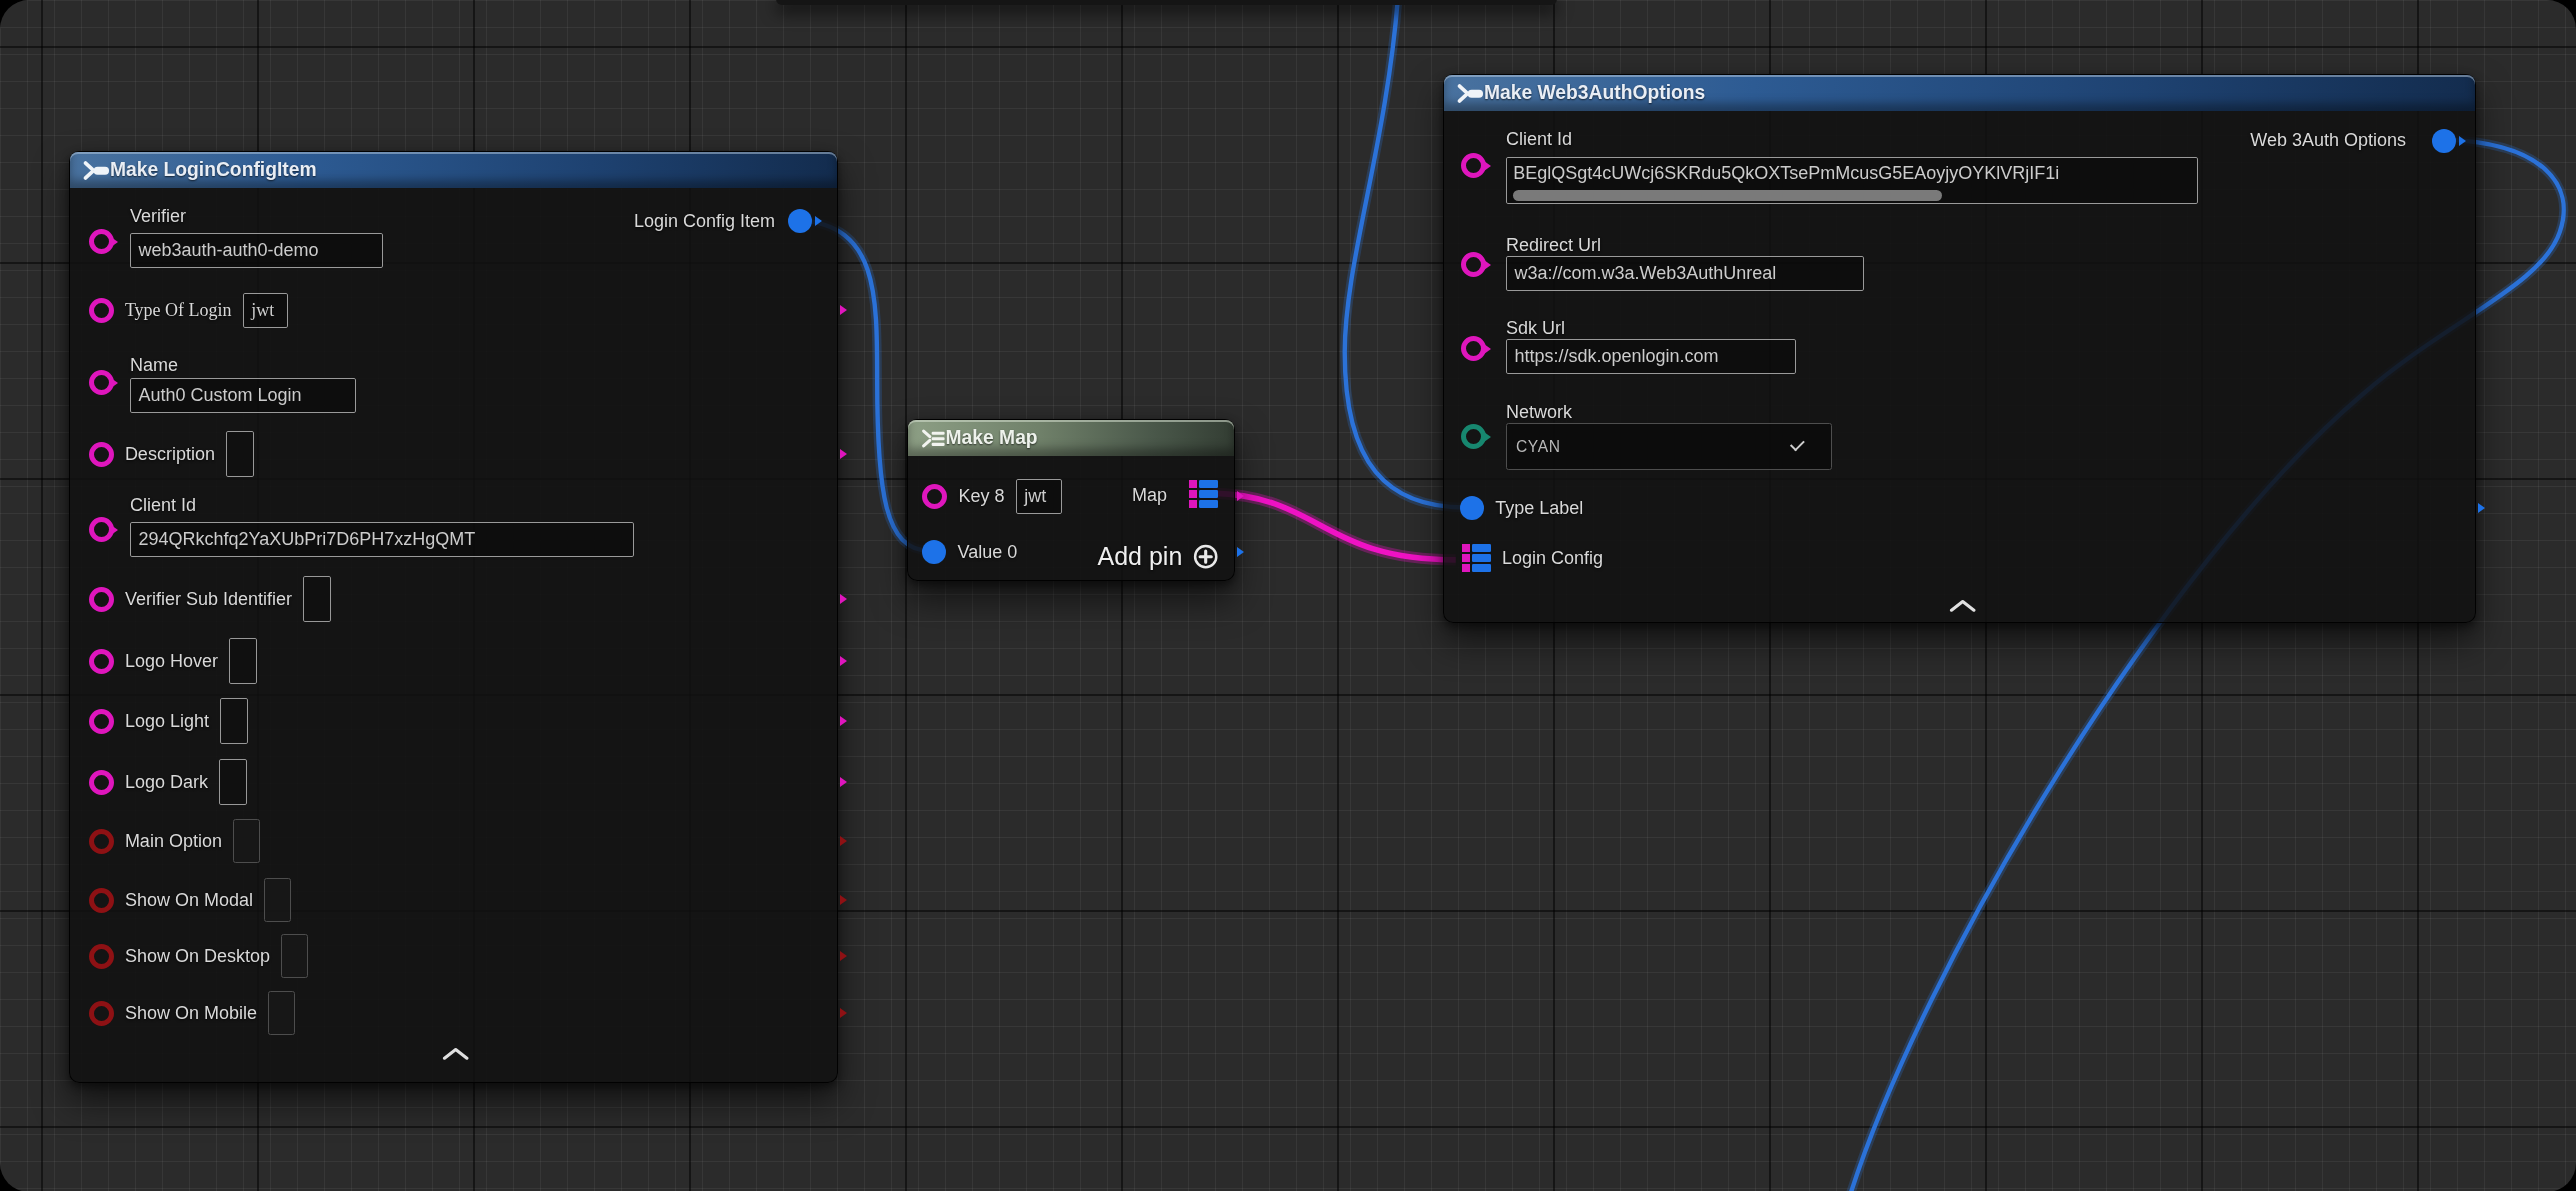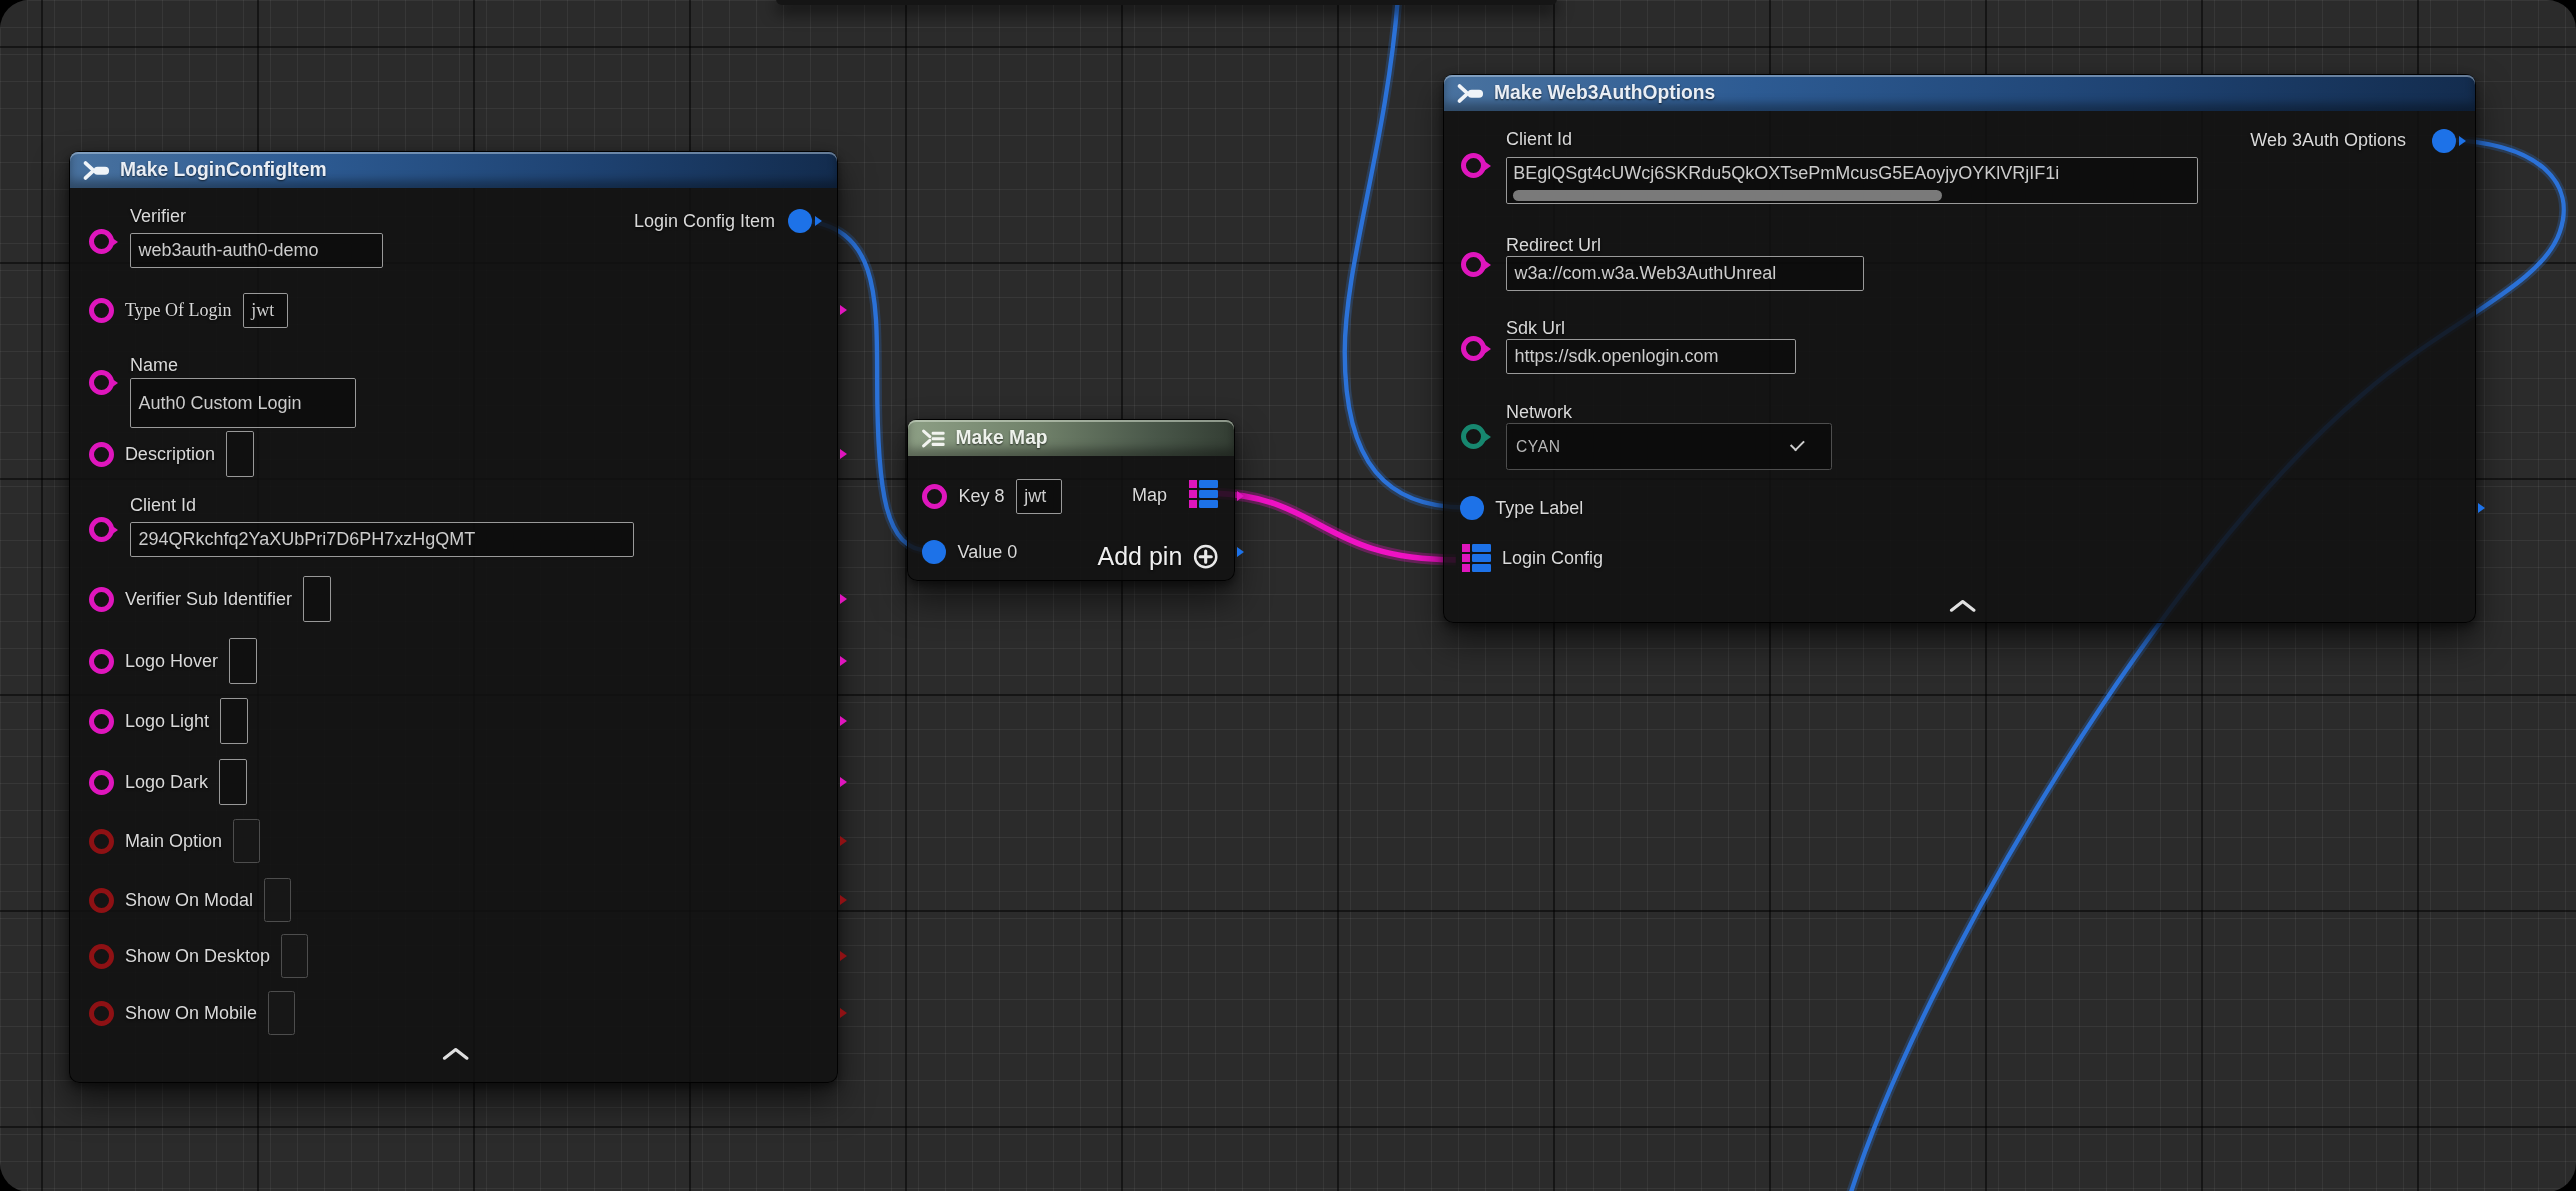--- a/index.html
+++ b/index.html
@@ -19,21 +19,21 @@
   .wires{position:absolute;left:0;top:0;width:2576px;height:1192px;z-index:1;pointer-events:none;}
   .wires path{pointer-events:stroke;}
 
   .offstrip{position:absolute;left:776px;top:-6.2px;width:781px;height:11.2px;background:#151515;
     border-radius:0 0 6.2px 6.2px;box-shadow:0 7.5px 16px rgba(0,0,0,.65);z-index:2;}
 
   .node{position:absolute;z-index:3;background:rgba(16,16,16,0.86);
     border:1.2px solid rgba(0,0,0,0.9);border-radius:10px;
     box-shadow:0 18.7px 34px rgba(0,0,0,.55), 0 3.7px 8.7px rgba(0,0,0,.45);}
   .titlebar{position:absolute;left:0;top:0;right:0;height:36px;border-radius:8px 8px 0 0;
-    display:flex;align-items:center;gap:10px;padding:0 12.5px;box-sizing:border-box;
+    display:flex;align-items:center;padding:0 12.5px;box-sizing:border-box;
     font-size:19.3px;font-weight:bold;color:#e9eef5;text-shadow:0 1.2px 1.9px rgba(0,0,0,.65);
     box-shadow:inset 0 1.9px 0 rgba(185,205,225,0.5), inset 0 -7.5px 10px rgba(0,0,0,0.35);}
   .titlebar.blue{background:linear-gradient(90deg,#49729f 0%, #2d5b93 30%, #1e4271 68%, #132c4e 100%);}
   .titlebar.green{background:linear-gradient(90deg,#8d9f85 0%, #70816a 40%, #4a584a 75%, #333d33 100%);
     box-shadow:inset 0 1.9px 0 rgba(215,225,210,0.55), inset 0 -7.5px 10px rgba(0,0,0,0.35);
     color:#eef2ec;}
   .titleicon{flex:0 0 auto;display:block;}
 
   .lbl{font-size:18px;color:#d9d9d9;text-shadow:0 1.2px 2.5px rgba(0,0,0,.7);white-space:nowrap;}
   .srow .lbl{position:absolute;}
@@ -119,21 +119,21 @@
 
     <div class="irow" style="top:133px;font-family:Liberation Serif, serif;">
       <span class="pin" style="--pc:var(--pin-string);"></span>
       <span class="lbl">Type Of Login</span>
       <span class="field" style="width:45px;height:35px;">jwt</span>
     </div>
 
     <div class="srow">
       <span class="lbl" style="left:60px;top:203px;">Name</span>
       <span class="pin" style="--pc:var(--pin-string);left:18.7px;top:218px;"></span>
-      <span class="field" style="left:60px;top:226px;width:226px;height:50px;">Auth0 Custom Login</span>
+      <span class="field" style="left:60px;top:226px;width:226px;height:35px;">Auth0 Custom Login</span>
     </div>
 
     <div class="irow" style="top:277px;">
       <span class="pin" style="--pc:var(--pin-string);"></span>
       <span class="lbl">Description</span>
       <span class="ebox"></span>
     </div>
 
     <div class="srow">
       <span class="lbl" style="left:60px;top:343px;">Client Id</span>

